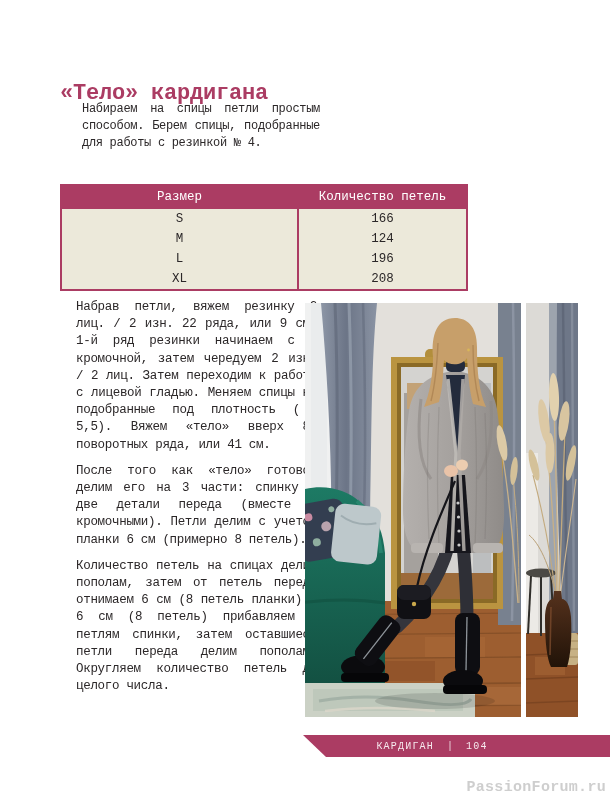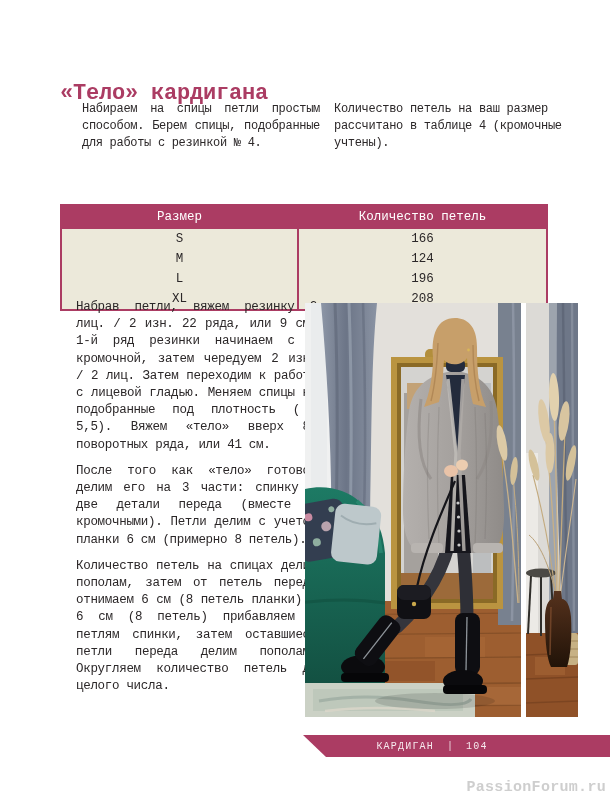--- a/index.html
+++ b/index.html
@@ -15,22 +15,22 @@
   .title{
     position:absolute;left:60px;top:66px;font-size:22px;font-weight:700;
     color:var(--accent);letter-spacing:-0.2px;
   }
   .intro{position:absolute;left:60px;top:101px;display:flex;gap:14px;margin-left:22px;}
   .intro .col{font-size:12px;line-height:17px;letter-spacing:-0.3px;text-align:justify;}
   .intro .col1{width:238px;}
   .intro .col2{width:240px;text-align:left;}
   .tcaption{position:absolute;left:60px;top:153px;width:488px;text-align:center;font-size:12.5px;letter-spacing:-0.2px;}
   table.sizes{
-    position:absolute;left:60px;top:184px;width:488px;border-collapse:collapse;
-    border:2px solid var(--accent);table-layout:fixed;margin-top:20px;
+    position:absolute;left:60px;top:184px;width:408px;border-collapse:collapse;
+    border:2px solid var(--accent);table-layout:fixed;
   }
   table.sizes th{
     background:var(--accent);color:#fff;font-weight:400;font-size:12.5px;height:20px;padding:1px 0 2px;
   }
   table.sizes td{
     background:var(--cream);font-size:12.5px;text-align:center;height:20px;padding:0;
   }
   table.sizes th:first-child,table.sizes td:first-child{width:235px;}
   table.sizes th+th,table.sizes td+td{border-left:2px solid var(--accent);}
   .bodycol{position:absolute;left:76px;top:299px;width:241px;font-size:12.5px;line-height:17.2px;letter-spacing:-0.3px;text-align:justify;}
@@ -57,21 +57,20 @@
 </style>
 </head>
 <body>
 
 <div class="page">
 
   <h1 class="title">«Тело» кардигана</h1>
 
   <div class="intro">
     <div class="col col1">Набираем на спицы петли простым способом. Берем спицы, подобранные для работы с резинкой № 4.</div>
-    <div class="col col2">Количество петель на ваш размер рассчитано в таблице 4 (кромочные учтены).</div>
   </div>
 
 
   <table class="sizes">
     <thead>
       <tr>
         <th>Размер</th>
         <th>Количество петель</th>
       </tr>
     </thead>

